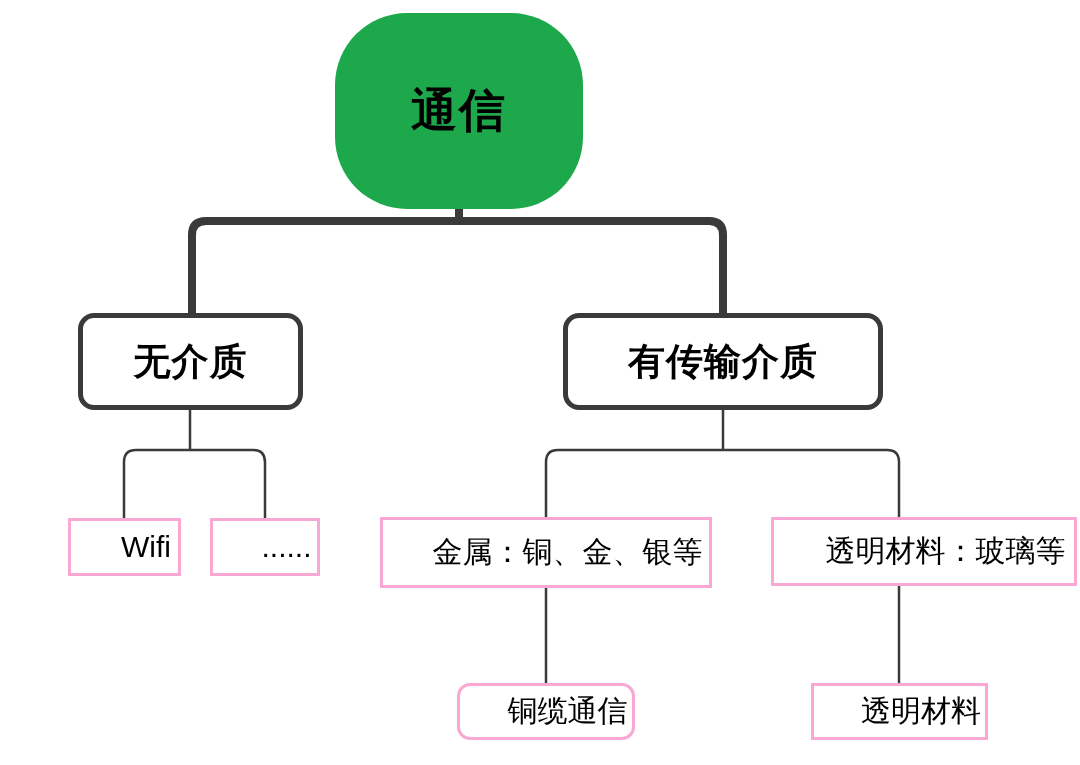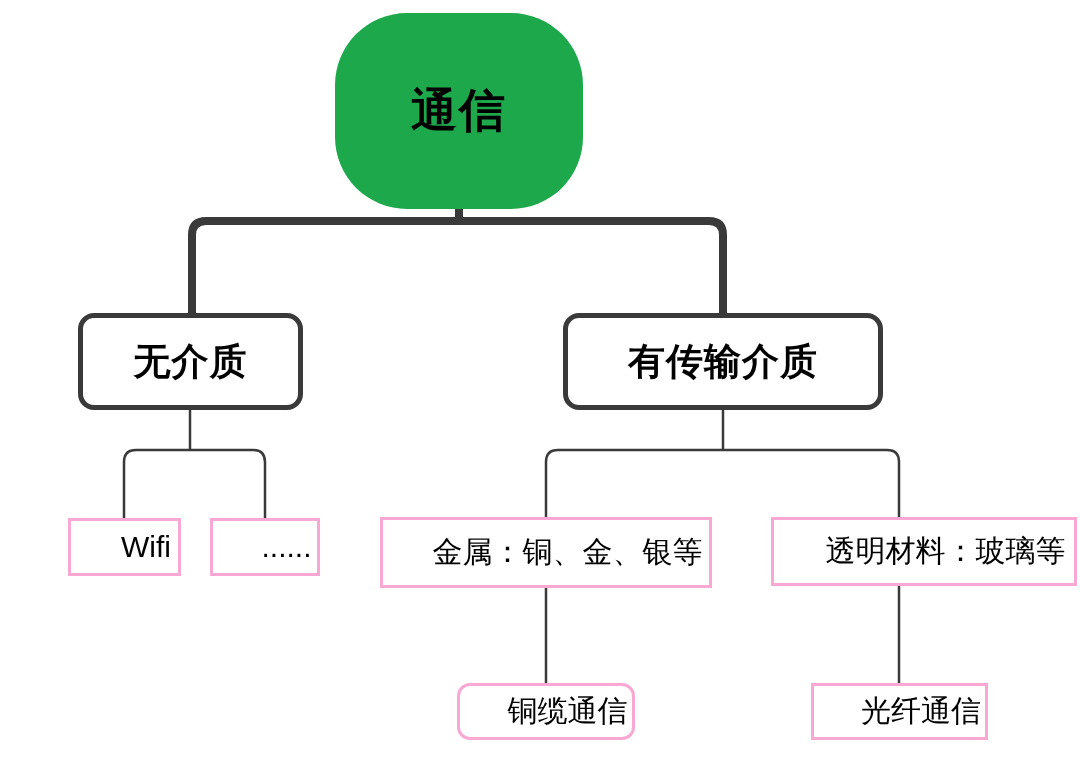--- a/index.html
+++ b/index.html
@@ -166,16 +166,16 @@
 
   <div class="node node-leaf node-transparent">
     <span>透明材料：玻璃等</span>
   </div>
 
   <div class="node node-leaf node-copper">
     <span>铜缆通信</span>
   </div>
 
   <div class="node node-leaf node-fiber">
-    <span>光纤通信</span>
+    <span>透明材料</span>
   </div>
 
 </div>
 
 </body></html>

